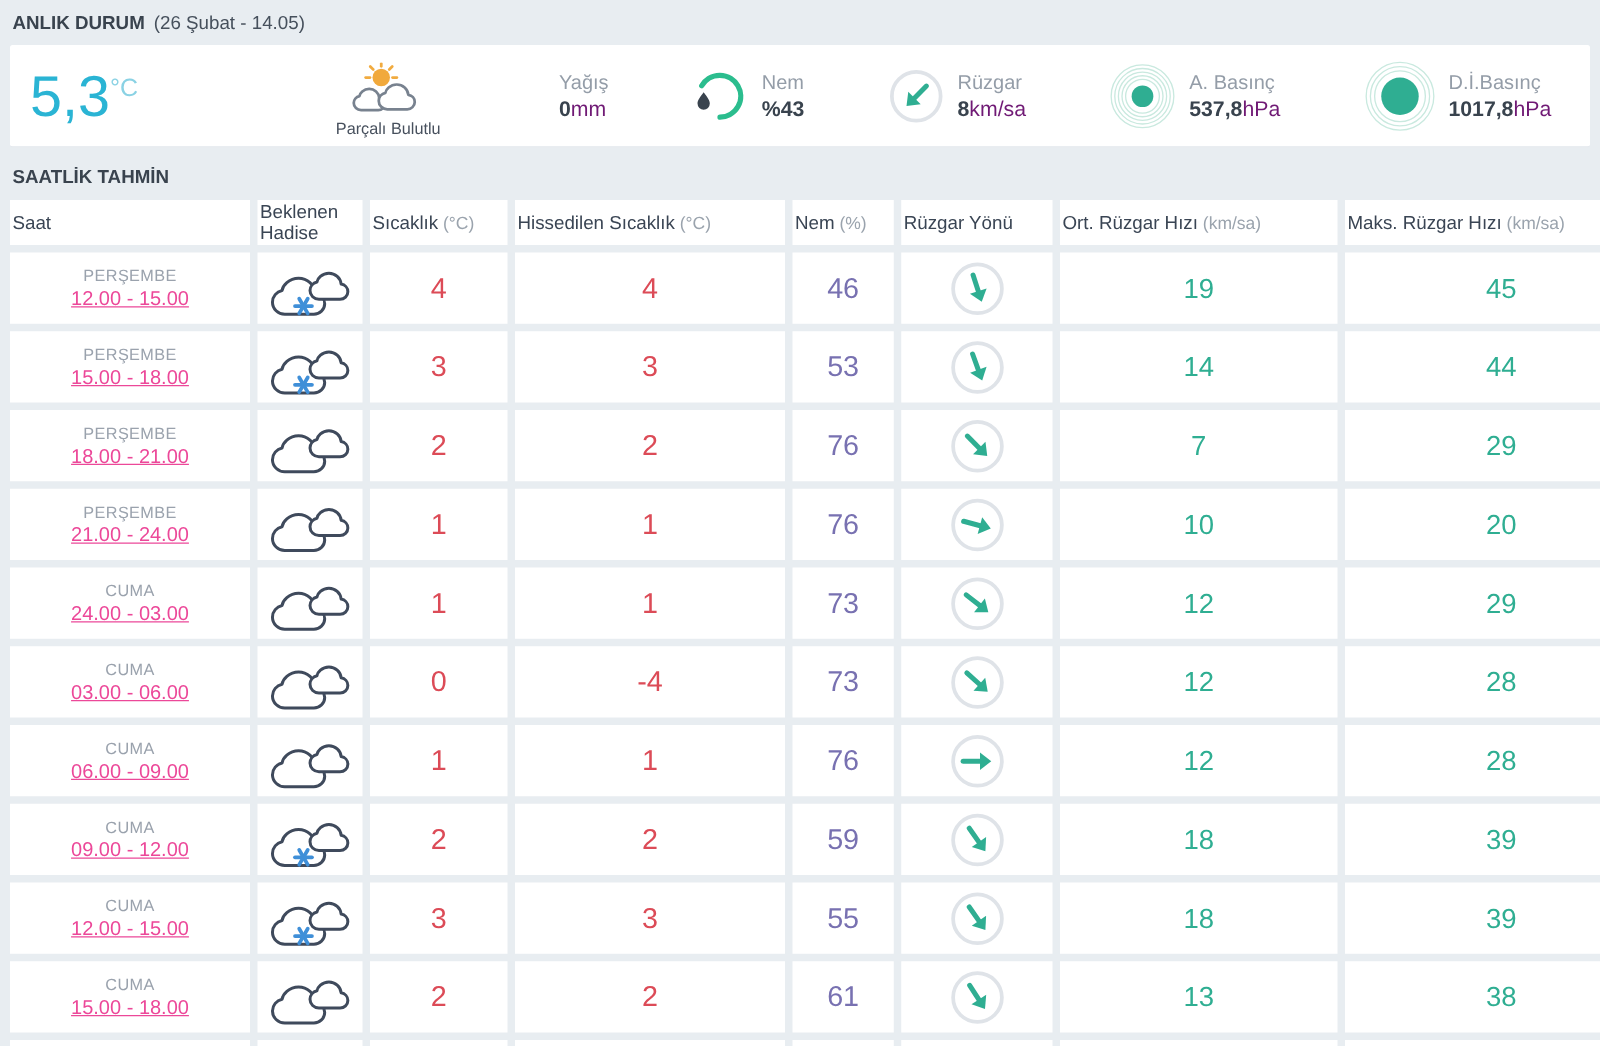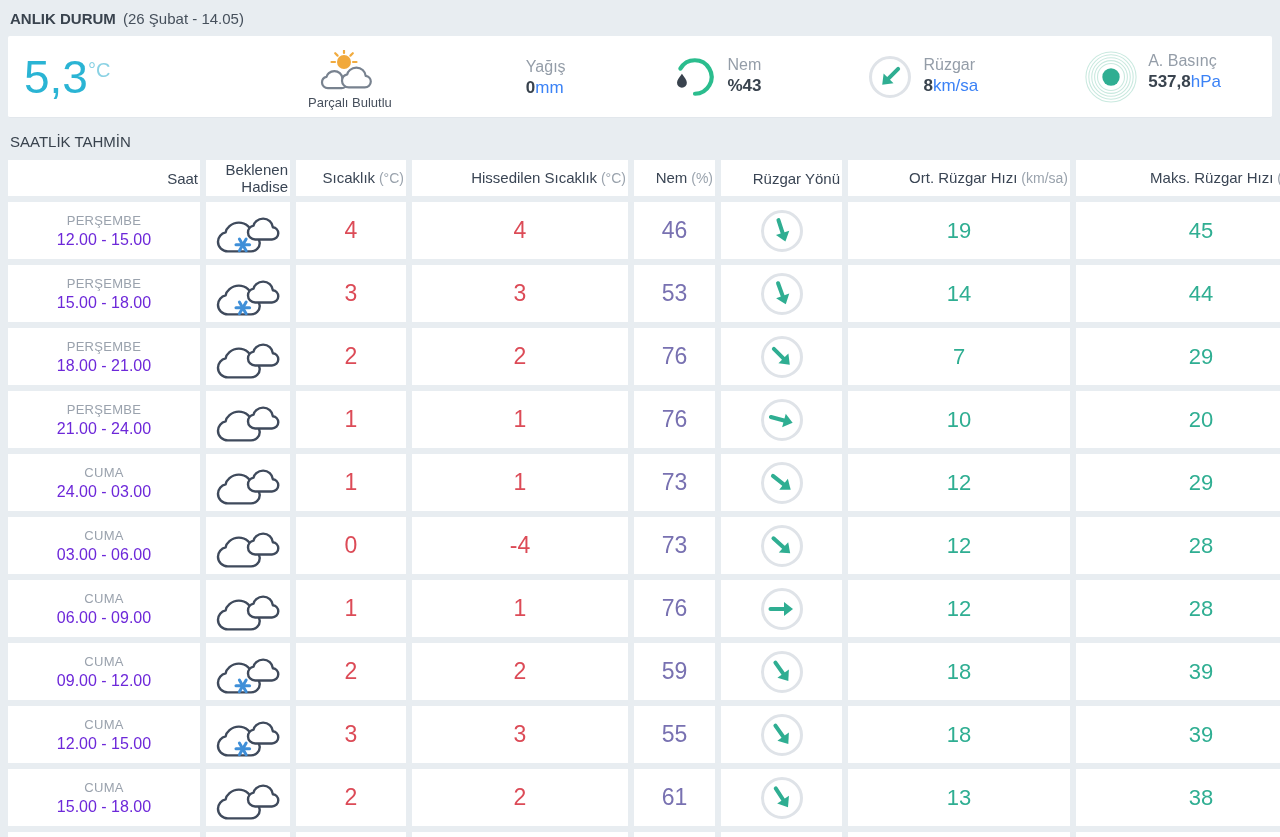--- a/index.html
+++ b/index.html
@@ -13,41 +13,41 @@
 
   
   .topbar { padding:9px 0 0 10px; font-size:15px; line-height:20px; }
   .sec-title { font-weight:bold; color:var(--navy-text,#39434e);text-align:right; }
   .sec-sub { color:#46505c; margin-left:3px;margin-top:14px; }
 
   
   .panel {
     margin:7px 8px 0 8px; height:82px; background:#fff; border-radius:2px;
     display:flex; align-items:center; justify-content:space-between;
-    padding:0 51px 0 16px; border-bottom:1px solid #e2e7ec;
+    padding:0 31px 0 16px; border-bottom:1px solid #e2e7ec;
   }
   .temp-block { width:150px; flex:none; }
   .temp-val { font-size:46px; line-height:1; color:var(--temp-cyan,#2ab4d4); }
   .temp-unit { font-size:20px; color:#8ad2e4; position:relative; top:-16px; }
   .cond-block { width:140px; flex:none; text-align:center; margin-top:6px; }
   .cond-label { font-size:13px; color:#47505d; margin-top:1px; }
-  .metric { display:flex; gap:10px; flex:none; }
+  .metric { display:flex; align-items:center; gap:10px; flex:none; }
   .m-label { font-size:16px; color:#949da8; line-height:21px; }
   .m-value { font-size:17px; font-weight:bold; color:var(--navy-text,#39434e); line-height:21px; }
-  .m-unit, .m-prefix { font-weight:normal; color:#3b82f6;margin-top:26px; }
+  .m-unit, .m-prefix { font-weight:normal; color:#701a75;margin-top:26px; }
 
   
-  .hourly-title { margin:15px 0 4px 10px; font-size:15px; font-weight:normal; color:var(--navy-text,#39434e); }
+  .hourly-title { margin:15px 0 4px 10px; font-size:15px; font-weight:bold; color:var(--navy-text,#39434e); }
 
   table { border-collapse:separate; border-spacing:6px; table-layout:fixed; width:1330px; margin-left:2px; }
-  th { background:#fff; height:34px; font-weight:normal; font-size:15px; color:#3a4554; padding:1px 2px; text-align:right; line-height:17px; }
+  th { background:#fff; height:34px; font-weight:normal; font-size:15px; color:#3a4554; padding:1px 2px; text-align:left; line-height:17px; }
   .th-u { color:#9aa3ad; font-size:14px; }
   td { background:#fff; height:57px; padding:0; text-align:center; vertical-align:middle; }
   .day  { font-size:13px; color:#9aa2ad; letter-spacing:.3px; }
-  .time { font-size:16px; color:#6d28d9; margin-top:3px; }
+  .time { font-size:16px; color:#ec4899; margin-top:3px;text-decoration:underline; }
   .c-temp { font-size:23px; color:var(--temp-red,#dc4b57); }
   .c-hum  { font-size:23px; color:var(--humidity-purple,#7871b1); }
   .c-wind { font-size:22px; color:var(--accent-teal,#2fae92); }
 
   .cloud-svg { width:68px; height:47px; display:block; margin:0 auto; }
   .cloud-path { fill:#fff; stroke:#3f4a5c; stroke-width:2.4; vector-effect:non-scaling-stroke; stroke-linejoin:round; }
   .flake { display:none; }
   .flake line { stroke:var(--snow-blue,#3f8fd8); stroke-width:2.3; stroke-linecap:round; }
   tr[data-icon="snow-cloud"] .flake { display:inline; }
 
@@ -138,20 +138,32 @@
       <circle class="press-ring" cx="28" cy="28" r="17"></circle>
       <circle class="press-ring" cx="28" cy="28" r="14"></circle>
       <circle class="press-dot" cx="28" cy="28" r="9"></circle>
     </svg>
     <div class="m-text">
       <div class="m-label">A. Basınç</div>
       <div class="m-value"><b>537,8</b><span class="m-unit">hPa</span></div>
     </div>
   </div>
 
+  <div class="metric">
+    <svg width="58" height="58" viewBox="0 0 60 60">
+      <circle class="press-ring" cx="30" cy="30" r="28"></circle>
+      <circle class="press-ring" cx="30" cy="30" r="24.5"></circle>
+      <circle class="press-ring" cx="30" cy="30" r="21"></circle>
+      <circle class="press-dot" cx="30" cy="30" r="15.5"></circle>
+    </svg>
+    <div class="m-text">
+      <div class="m-label">D.İ.Basınç</div>
+      <div class="m-value"><b>1017,8</b><span class="m-unit">hPa</span></div>
+    </div>
+  </div>
 
 </section>
 
 <h2 class="hourly-title">SAATLİK TAHMİN</h2>
 
 <table>
   <colgroup>
     <col style="width:192px">
       <col style="width:84px">
       <col style="width:110px">

